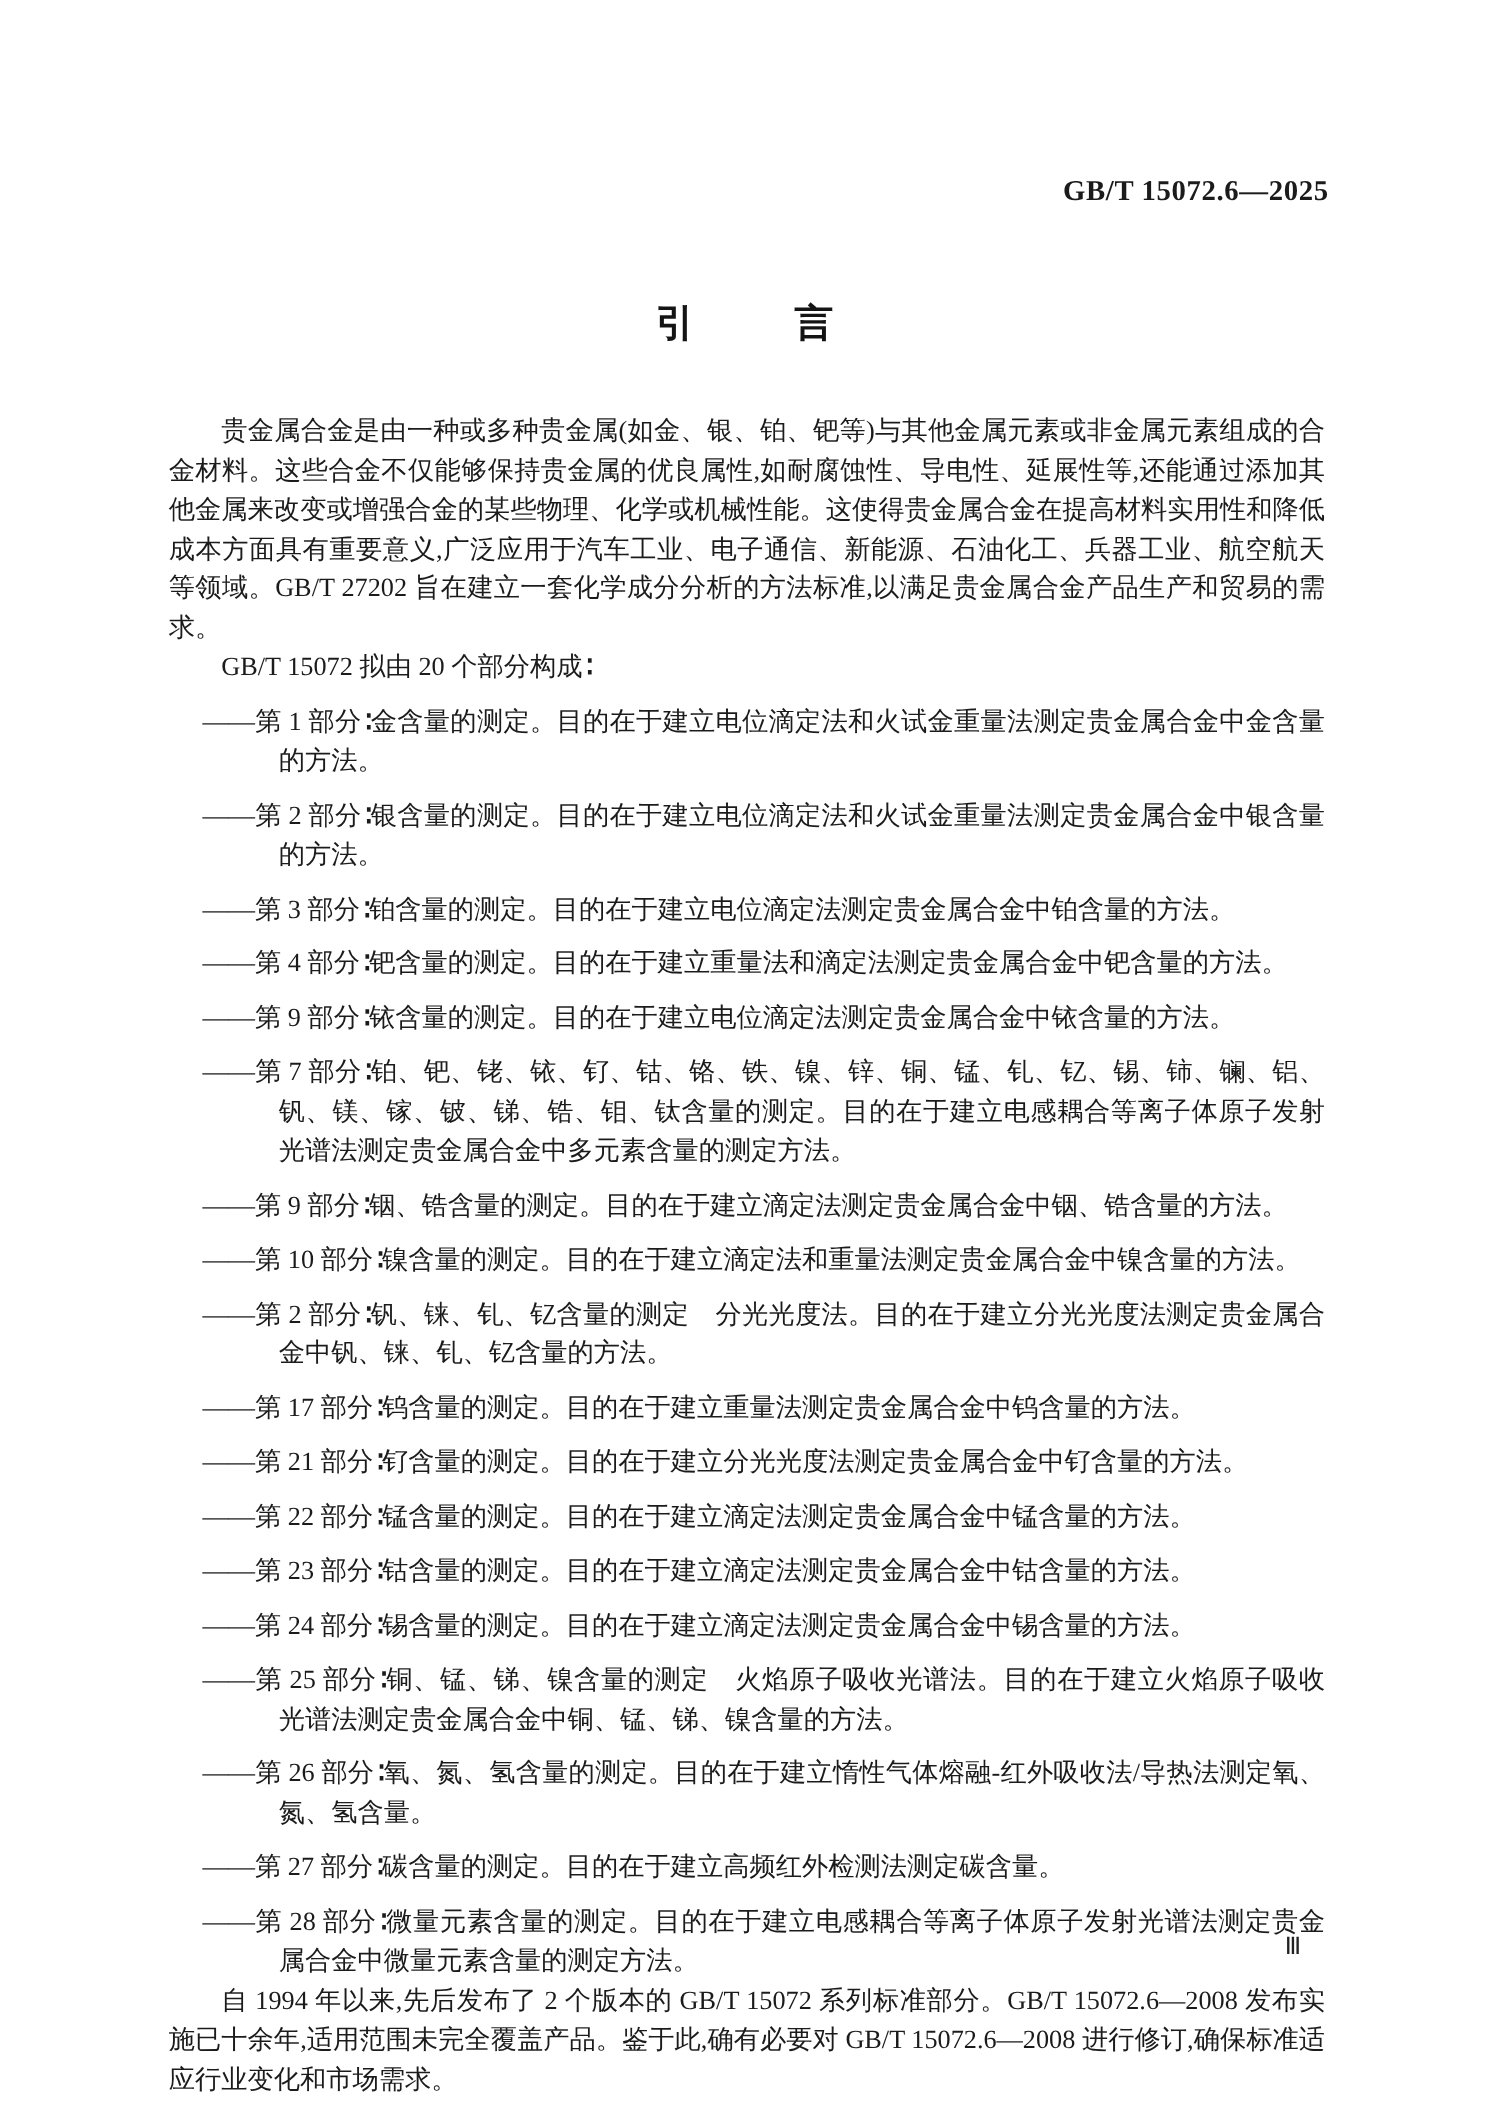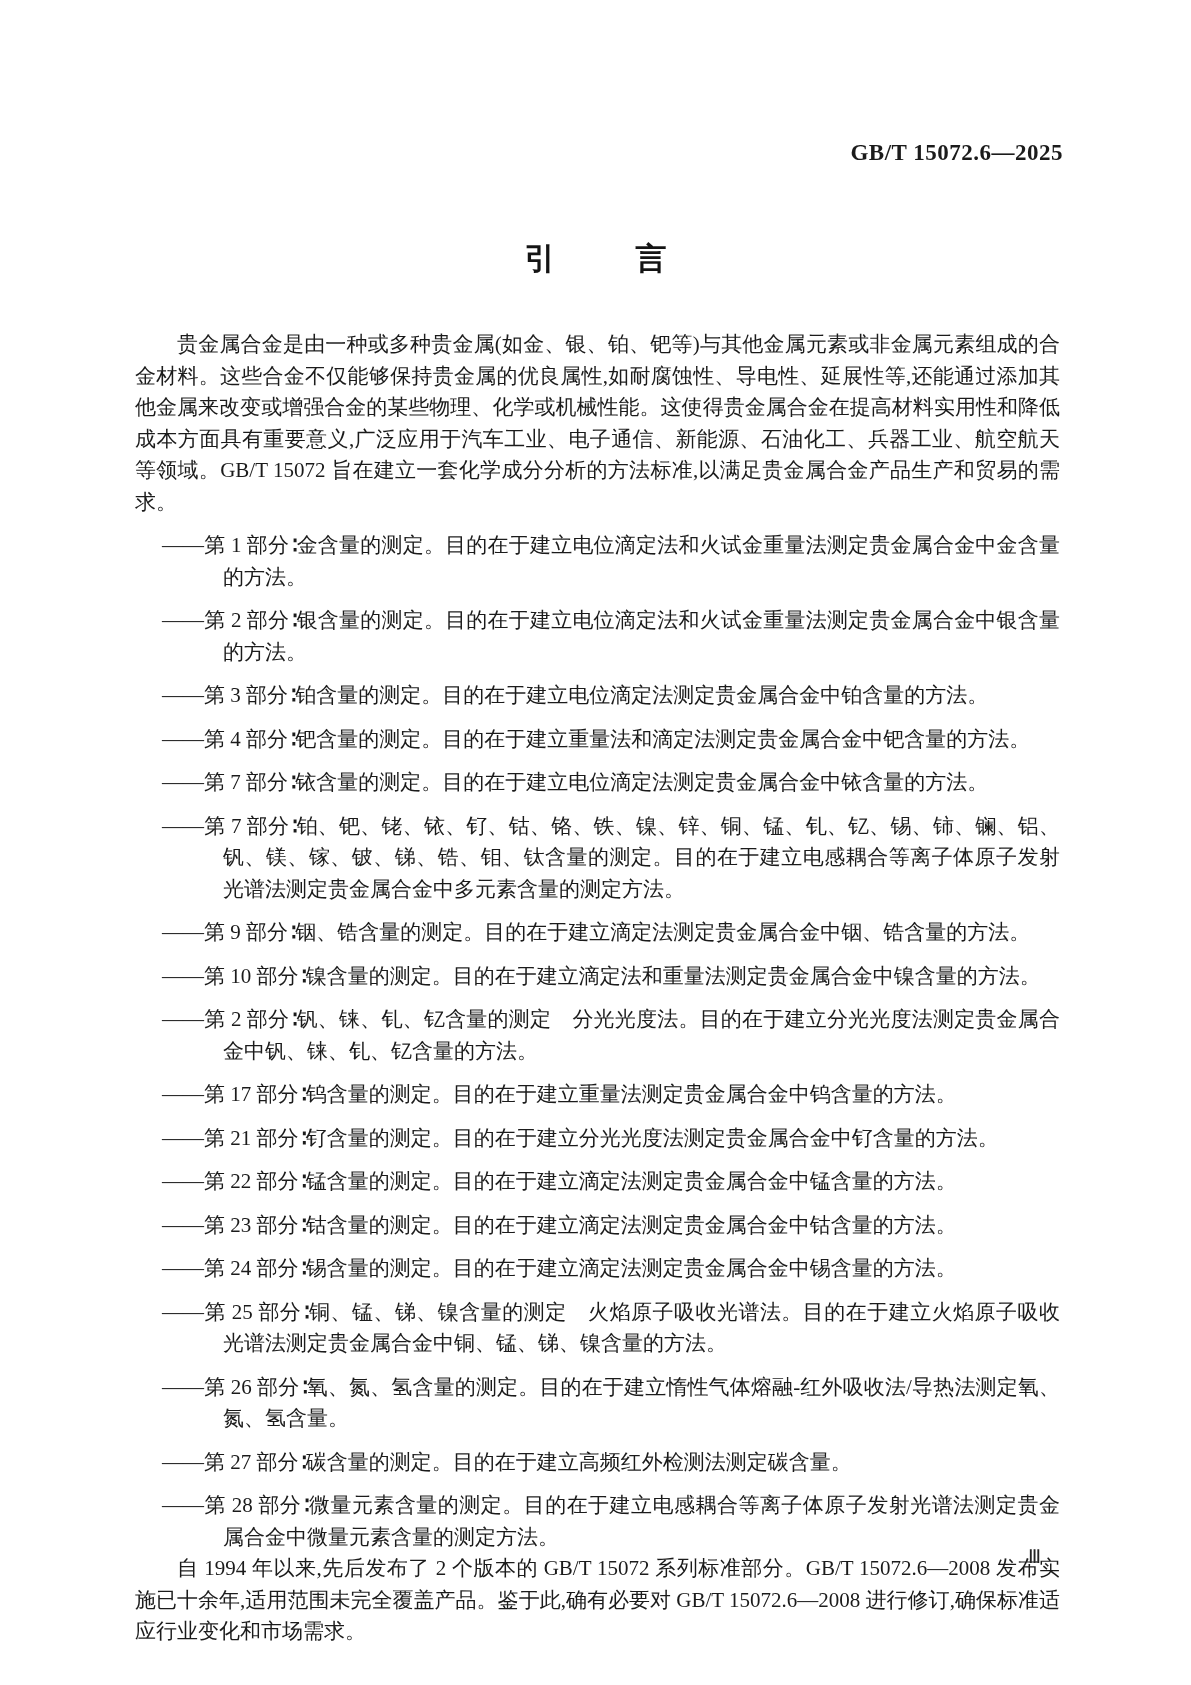--- a/index.html
+++ b/index.html
@@ -84,31 +84,32 @@
 <div class="page">
 
   <div class="header-code">GB/T 15072.6—2025</div>
 
   <h1 class="doc-title">
     <span>引</span>
     <span>言</span>
   </h1>
 
   <div class="body-text">
-    <p class="para indent">贵金属合金是由一种或多种贵金属(如金、银、铂、钯等)与其他金属元素或非金属元素组成的合金材料。这些合金不仅能够保持贵金属的优良属性,如耐腐蚀性、导电性、延展性等,还能通过添加其他金属来改变或增强合金的某些物理、化学或机械性能。这使得贵金属合金在提高材料实用性和降低成本方面具有重要意义,广泛应用于汽车工业、电子通信、新能源、石油化工、兵器工业、航空航天等领域。GB/T 15072 旨在建立一套化学成分分析的方法标准,以满足贵金属合金产品生产和贸易的需求。</p>
+    <p class="para indent">贵金属合金是由一种或多种贵金属(如金、银、铂、钯等)与其他金属元素或非金属元素组成的合金材料。这些合金不仅能够保持贵金属的优良属性,如耐腐蚀性、导电性、延展性等,还能通过添加其他金属来改变或增强合金的某些物理、化学或机械性能。这使得贵金属合金在提高材料实用性和降低成本方面具有重要意义,广泛应用于汽车工业、电子通信、新能源、石油化工、兵器工业、航空航天等领域。GB/T 27202 旨在建立一套化学成分分析的方法标准,以满足贵金属合金产品生产和贸易的需求。</p>
+    <p class="para indent">GB/T 15072 拟由 20 个部分构成∶</p>
     <ul class="parts-list" id="parts-list">
   <li class="part-item"><span class="dash">——</span><span class="part-text">第 1 部分∶金含量的测定。目的在于建立电位滴定法和火试金重量法测定贵金属合金中金含量的方法。</span></li>
 
   <li class="part-item"><span class="dash">——</span><span class="part-text">第 2 部分∶银含量的测定。目的在于建立电位滴定法和火试金重量法测定贵金属合金中银含量的方法。</span></li>
 
   <li class="part-item"><span class="dash">——</span><span class="part-text">第 3 部分∶铂含量的测定。目的在于建立电位滴定法测定贵金属合金中铂含量的方法。</span></li>
 
   <li class="part-item"><span class="dash">——</span><span class="part-text">第 4 部分∶钯含量的测定。目的在于建立重量法和滴定法测定贵金属合金中钯含量的方法。</span></li>
 
-  <li class="part-item"><span class="dash">——</span><span class="part-text">第 7 部分∶铱含量的测定。目的在于建立电位滴定法测定贵金属合金中铱含量的方法。</span></li>
+  <li class="part-item"><span class="dash">——</span><span class="part-text">第 9 部分∶铱含量的测定。目的在于建立电位滴定法测定贵金属合金中铱含量的方法。</span></li>
 
   <li class="part-item"><span class="dash">——</span><span class="part-text">第 7 部分∶铂、钯、铑、铱、钌、钴、铬、铁、镍、锌、铜、锰、钆、钇、锡、铈、镧、铝、钒、镁、镓、铍、锑、锆、钼、钛含量的测定。目的在于建立电感耦合等离子体原子发射光谱法测定贵金属合金中多元素含量的测定方法。</span></li>
 
 
   <li class="part-item"><span class="dash">——</span><span class="part-text">第 9 部分∶铟、锆含量的测定。目的在于建立滴定法测定贵金属合金中铟、锆含量的方法。</span></li>
 
   <li class="part-item"><span class="dash">——</span><span class="part-text">第 10 部分∶镍含量的测定。目的在于建立滴定法和重量法测定贵金属合金中镍含量的方法。</span></li>
 
   <li class="part-item"><span class="dash">——</span><span class="part-text">第 2 部分∶钒、铼、钆、钇含量的测定　分光光度法。目的在于建立分光光度法测定贵金属合金中钒、铼、钆、钇含量的方法。</span></li>
 

